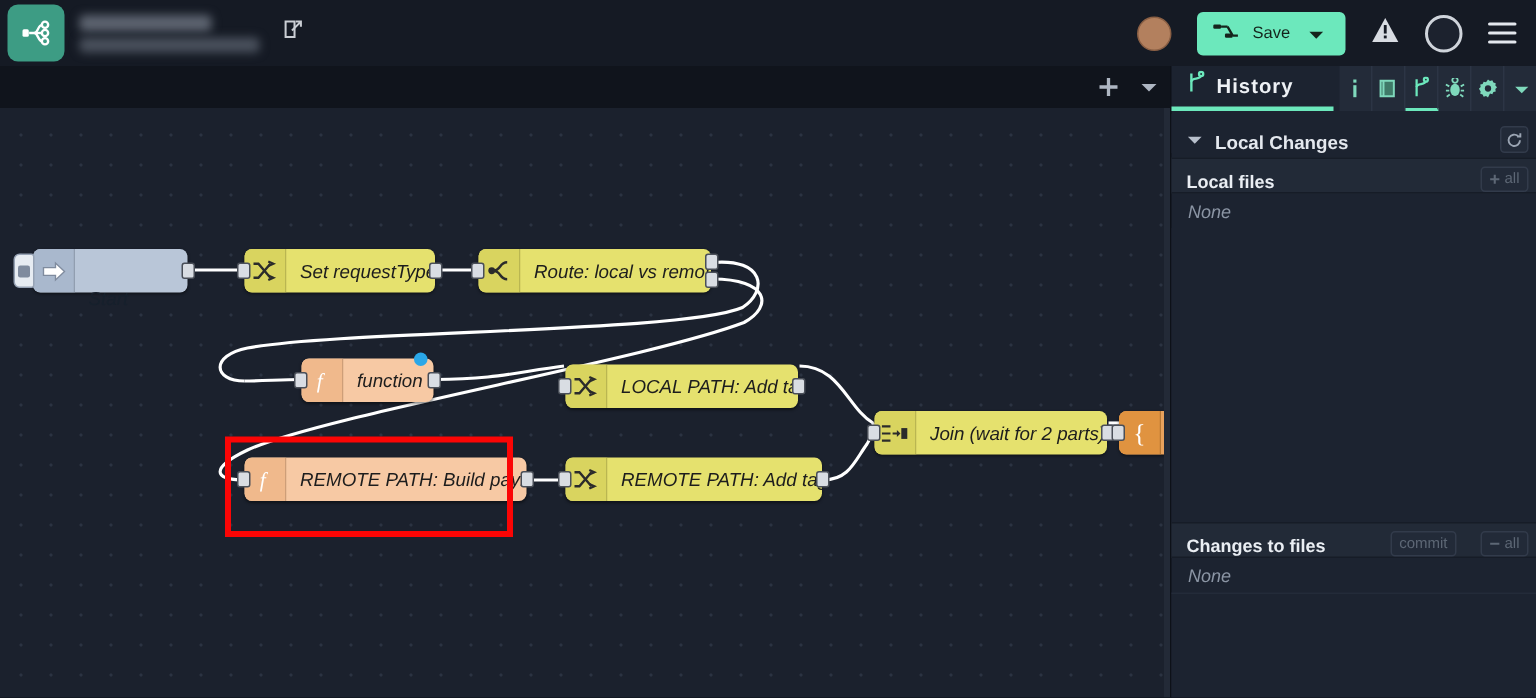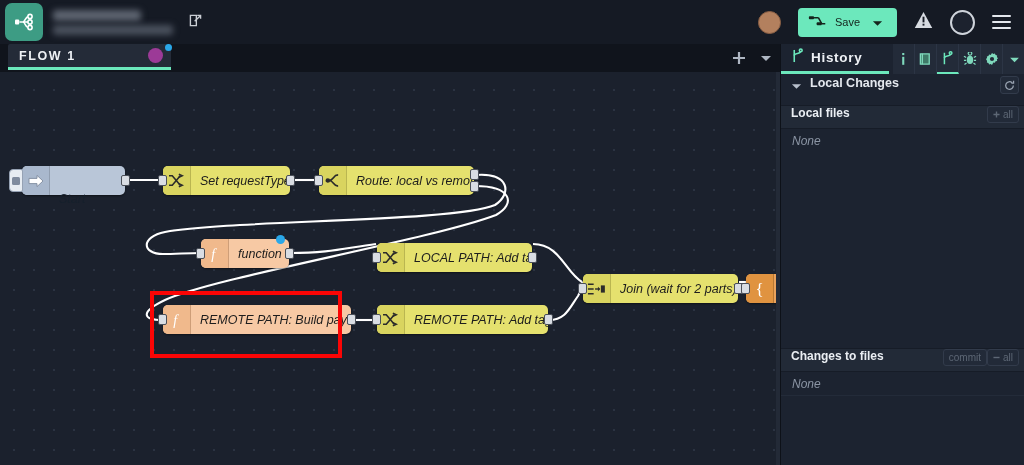--- a/index.html
+++ b/index.html
@@ -180,21 +180,21 @@
     width: 22px; display: flex; align-items: center; justify-content: center;
     border-right: 1px solid #2e real;
     cursor: pointer;
   }
   .sb-tab { border-right: 1px solid #2c3545; }
   .sb-tab:last-child { border-right: none; }
   .sb-tab.active { border-bottom: 2.5px solid #6ce8bc; }
 
   .sb-section-row {
     position: absolute; left: 0; width: 244px; height: 26px;
-    display: flex; align-items: flex-start; padding: 0 6px 0 10px;
+    display: flex; align-items: flex-end; padding: 0 6px 0 10px;
   }
   #sb-local-changes { top: 32px; background: #1c2330; }
   #sb-local-changes .sec-label {
     font-size: 12.5px; font-weight: bold; color: #e4e8ee; margin-left: 8px;
   }
   .sb-icon-btn {
     margin-left: auto; width: 19px; height: 18px; border-radius: 3px;
     border: 1px solid #323b4b; background: #222a38;
     display: flex; align-items: center; justify-content: center; cursor: pointer;
   }
@@ -219,21 +219,21 @@
   #sb-local-body {
     position: absolute; left: 0; top: 108px; width: 244px; height: 196px;
     background: #1c2330;
   }
 
   #sb-commit-files {
     top: 304px; background: #222a37; height: 24px;
     border-top: 1px solid #161c27; border-bottom: 1px solid #161c27;
   }
   #sb-commit-files .sec-label { font-size: 12px; font-weight: bold; color: #eaeef3; }
-  #sb-commit-files .btns { margin-left: auto; display: flex; gap: 0; }
+  #sb-commit-files .btns { margin-left: auto; display: flex; gap: 16px; }
 
   #sb-commit-none {
     position: absolute; left: 0; top: 329px; width: 244px; height: 22px;
     display: flex; align-items: center; padding-left: 11px;
     font-size: 12px; font-style: italic; color: #8b95a4;
   }
   #sb-commit-body {
     position: absolute; left: 0; top: 351px; width: 244px; height: 70px;
     background: #1c2330; border-top: 1px solid #232b39;
   }
@@ -297,25 +297,20 @@
 
       <div id="menu-button">
         <i></i>
           <i></i>
           <i></i>
       </div>
     </div>
   </div>
 
   <div id="tabbar">
-    <div id="flow-tab">
-      <span class="tab-label">FLOW 1</span>
-      <span id="flow-tab-dot"></span>
-      <span id="flow-tab-badge"></span>
-    </div>
     <div id="tab-add-btn">
       <svg width="14" height="14" viewBox="0 0 14 14">
           <path d="M7 1 V13 M1 7 H13" stroke="#aeb6c2" stroke-width="2.2"></path>
         </svg>
     </div>
     <div id="tab-more-btn">
       <svg width="12" height="8" viewBox="0 0 12 8">
           <path d="M1 2 L6 7 L11 2 Z" fill="#aeb6c2"></path>
         </svg>
     </div>

